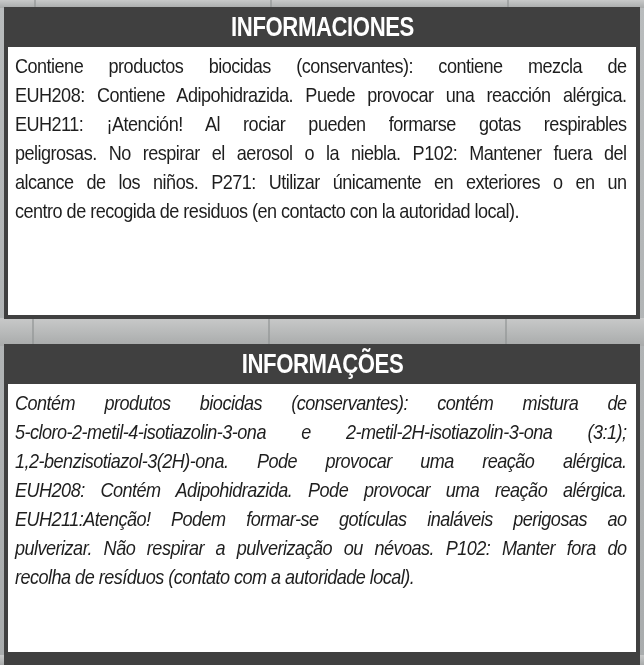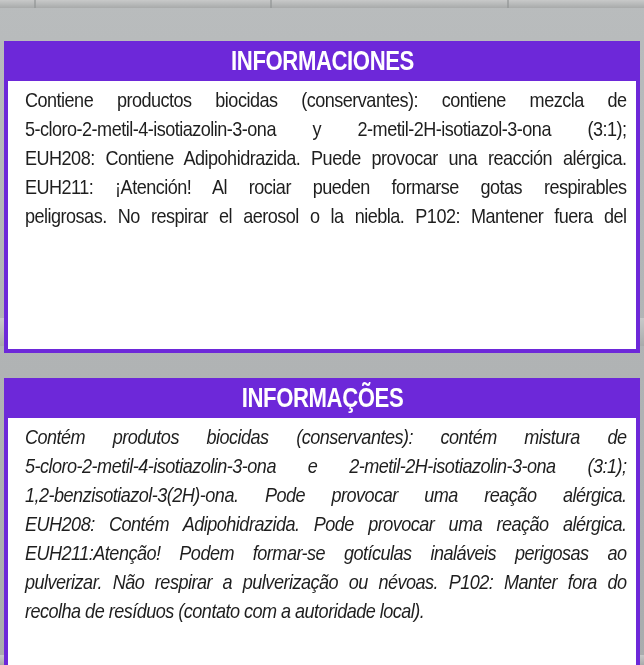--- a/index.html
+++ b/index.html
@@ -25,23 +25,22 @@
       top: 0;
       bottom: 0;
       width: 2px;
       background: #8f9293;
       opacity: 0.6;
     }
     .panel {
       position: absolute;
       left: 4px;
       width: 636px;
-      background: #6d28d9;
+      background: #404040;
       box-sizing: border-box;
-      margin-top: 34px;
     }
     .panel-header {
       height: 40px;
       display: flex;
       align-items: center;
       justify-content: center;
     }
     .panel-title {
       color: #ffffff;
       font-family: "Liberation Sans", sans-serif;
@@ -49,21 +48,21 @@
       font-size: 27px;
       letter-spacing: -0.5px;
       transform: scaleX(0.82);
       transform-origin: center;
       white-space: nowrap;
     }
     .panel-body {
       margin: 0 4px 4px 4px;
       background: #ffffff;
       box-sizing: border-box;
-      padding: 4px 8px 6px 17px;
+      padding: 4px 8px 6px 7px;
     }
     .panel-line {
       display: block;
       height: 29px;
       line-height: 29px;
       font-size: 21px;
       color: #1e1e1e;
       white-space: nowrap;
       overflow: visible;
       text-align: justify;
@@ -100,24 +99,25 @@
   <div class="bg-seam" style="left:505px;"></div>
 </div>
 <div class="bg-strip" style="top:655px;height:10px;"></div>
 
 <section class="panel" style="top:7px;height:312px;">
   <div class="panel-header">
     <span class="panel-title">INFORMACIONES</span>
   </div>
   <div class="panel-body" style="height:268px;">
     <span class="panel-line"><span class="line-inner">Contiene productos biocidas (conservantes): contiene mezcla de</span></span>
-    <span class="panel-line"><span class="line-inner">5-cloro-2-metil-4-isotiazolin-3-ona y 2-metil-2H-isotiazol-3-ona (3:1);</span></span>
     <span class="panel-line"><span class="line-inner">EUH208: Contiene Adipohidrazida. Puede provocar una reacción alérgica.</span></span>
     <span class="panel-line"><span class="line-inner">EUH211: ¡Atención! Al rociar pueden formarse gotas respirables</span></span>
     <span class="panel-line"><span class="line-inner">peligrosas. No respirar el aerosol o la niebla. P102: Mantener fuera del</span></span>
+    <span class="panel-line"><span class="line-inner">alcance de los niños. P271: Utilizar únicamente en exteriores o en un</span></span>
+    <span class="panel-line last"><span class="line-inner">centro de recogida de residuos (en contacto con la autoridad local).</span></span>
   </div>
 </section>
 
 <section class="panel" style="top:344px;height:359px;">
   <div class="panel-header">
     <span class="panel-title">INFORMAÇÕES</span>
   </div>
   <div class="panel-body" style="height:268px;font-style:italic;">
     <span class="panel-line"><span class="line-inner">Contém produtos biocidas (conservantes): contém mistura de</span></span>
     <span class="panel-line"><span class="line-inner">5-cloro-2-metil-4-isotiazolin-3-ona e 2-metil-2H-isotiazolin-3-ona (3:1);</span></span>

